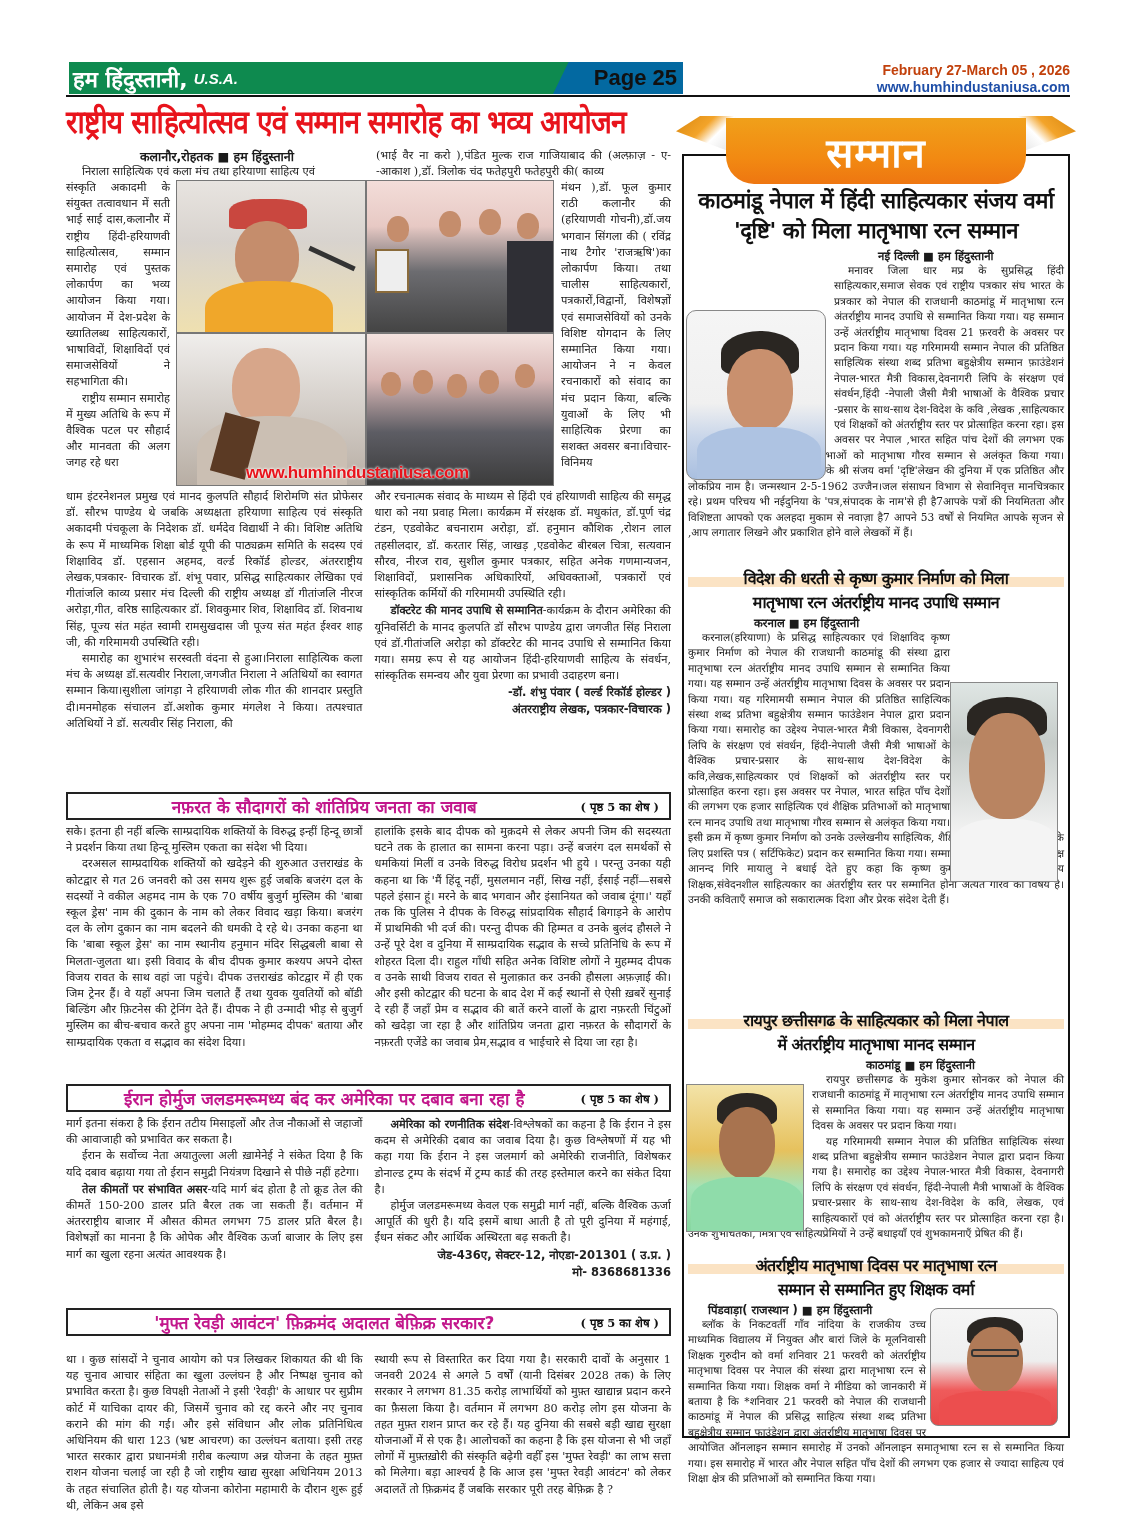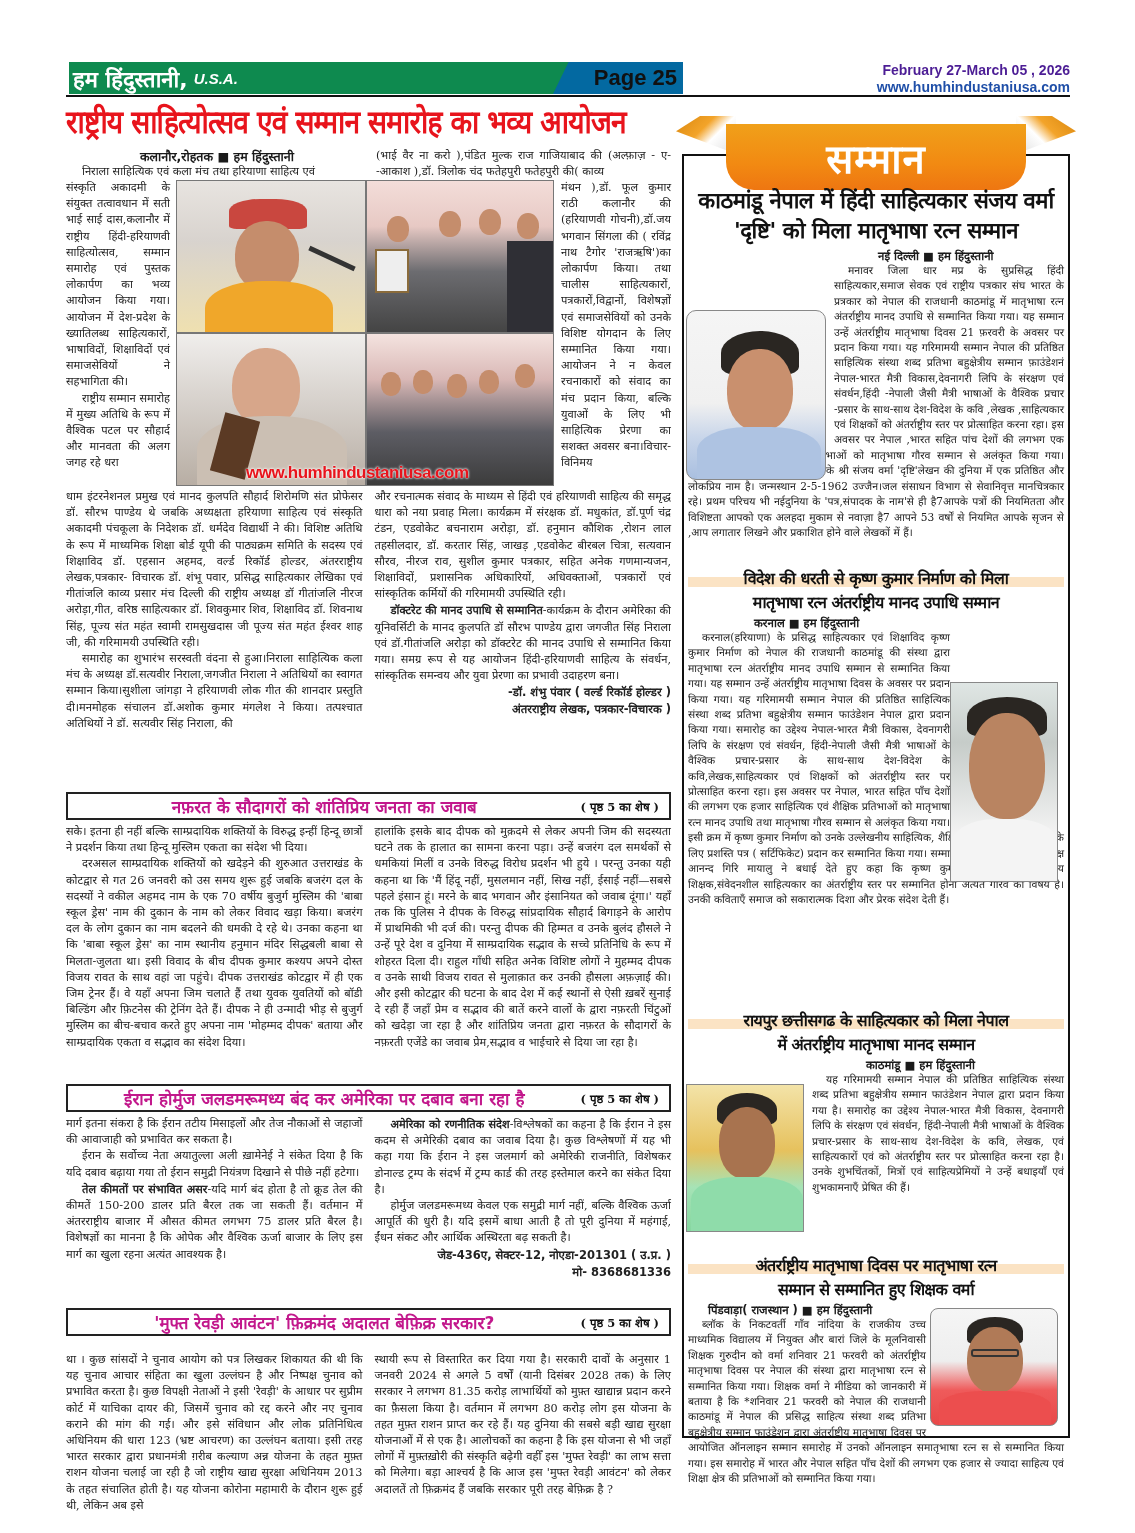--- a/index.html
+++ b/index.html
@@ -8,21 +8,21 @@
   .page { position: absolute; left: 66px; top: 62px; width: 1004px; }
 
   
   .masthead { position: relative; height: 34px; }
   .mast-green { position: absolute; left: 3px; top: 0; width: 505px; height: 32px; background: #0e8a4f; color: #fff; display:flex; align-items:center; padding-left: 4px; clip-path: polygon(0 0, 100% 0, 96% 100%, 0 100%); }
   .mast-title { font-family: "DejaVu Sans", sans-serif; font-weight: bold; font-size: 22px; letter-spacing: 0px; }
   .mast-usa { font-family: "Liberation Sans", sans-serif; font-style: italic; font-weight: bold; font-size: 15px; margin-left: 6px; }
   .mast-page { position: absolute; left: 487px; top: 0; width: 130px; height: 32px; background: #0369a1; clip-path: polygon(12% 0, 100% 0, 100% 100%, 0 100%); display:flex; align-items:center; justify-content:flex-end; padding-right: 6px; }
   .mast-page span { font-family: "Liberation Sans", sans-serif; font-weight: bold; font-size: 22px; color: #111; }
   .mast-date { position: absolute; right: 0; top: 0; text-align: right; font-family: "Liberation Sans", sans-serif; font-weight: bold; }
-  .mast-date .d { color: #4c1d95; font-size: 14px; line-height: 17px; }
+  .mast-date .d { color: #c2410c; font-size: 14px; line-height: 17px; }
   .mast-date .w { color: #1f4fa8; font-size: 14px; line-height: 16px; }
   .mast-rule { position: absolute; left: 0; top: 33px; width: 1004px; height: 2px; background: #111; }
 
   
   .left { position: absolute; left: 0; top: 40px; width: 605px; }
   .main-headline { color: #e8141c; font-weight: bold; font-size: 32px; line-height: 40px; letter-spacing: -1px; white-space: nowrap; font-family: "DejaVu Sans", sans-serif; transform: scaleX(0.88); transform-origin: left; }
   .dateline { font-weight: bold; font-size: 12.5px; text-align:center; }
   .body-txt { font-family: "DejaVu Serif", serif; font-size: 11.2px; line-height: 16.2px; text-align: justify; color: #222; }
   .body-txt p { text-indent: 16px; }
   .body-txt b { font-weight: bold; }
@@ -45,21 +45,21 @@
   .boxhead .t { color: #c2188c; font-weight: bold; font-size: 17px; flex: 1; text-align:center; }
   .boxhead .c { font-family: "DejaVu Serif", serif; font-size: 11.5px; font-weight: bold; color: #111; }
 
   .sec2 { position: absolute; left: 0; top: 668px; width: 605px; }
   .sec3 { position: absolute; left: 0; top: 958px; width: 605px; }
   .sec4 { position: absolute; left: 0; top: 1182px; width: 605px; }
 
   
   .right { position: absolute; left: 616px; top: 52px; width: 388px; height: 1324px; }
   .ribbon { position: absolute; left: -6px; top: 0; width: 400px; height: 72px; }
-  .ribbon-body { position:absolute; left: 50px; top: 10px; width: 300px; height: 66px; background: linear-gradient(180deg,#f0a01a 0%,#f28a12 60%,#ee7611 100%); border-radius: 0 0 28px 28px; display:flex; align-items:center; justify-content:center; }
+  .ribbon-body { position:absolute; left: 50px; top: 4px; width: 300px; height: 66px; background: linear-gradient(180deg,#f0a01a 0%,#f28a12 60%,#ee7611 100%); border-radius: 0 0 28px 28px; display:flex; align-items:center; justify-content:center; }
   .ribbon-body span { color: #fff; font-weight: bold; font-size: 40px; letter-spacing: 1px; }
   .ribbon-curl-l { position:absolute; left: 0; top: 2px; width: 60px; height: 38px; background: linear-gradient(135deg,#d9860d 0%,#f3a42a 40%,#ffffff 60%, #ddd 100%); clip-path: polygon(0 40%, 40% 0, 100% 0, 100% 100%); }
   .ribbon-curl-r { position:absolute; right: 0; top: 2px; width: 60px; height: 38px; background: linear-gradient(225deg,#d9860d 0%,#f3a42a 40%,#ffffff 60%, #ddd 100%); clip-path: polygon(0 0, 60% 0, 100% 40%, 0 100%); }
   .rbox { position: absolute; left: 0; top: 40px; width: 388px; height: 1284px; border: 2px solid #111; }
   .rin { position: absolute; left: 6px; width: 376px; }
   .r-head { font-weight: bold; color: #111; text-align: center; letter-spacing: -0.5px; }
   .r-head.big { font-size: 22px; line-height: 30px; }
   .r-head.mid { font-size: 16px; line-height: 24px; }
   .hl { background: linear-gradient(180deg, transparent 40%, #fbe3c4 40%, #fbe3c4 85%, transparent 85%); }
   .r-dl { font-weight: bold; font-size: 11.5px; }
@@ -259,20 +259,21 @@
     </div>
 
     <div class="rin" style="top:895px;">
       <div class="r-head mid">
         <div class="hl">रायपुर छत्तीसगढ के साहित्यकार को मिला नेपाल</div>
         <div>में अंतर्राष्ट्रीय मातृभाषा मानद सम्मान</div>
       </div>
       <div class="r-dl" style="padding-left:178px;">काठमांडू ■ हम हिंदुस्तानी</div>
       <div class="rtxt">
         <div style="float:left;width:120px;height:150px;margin:0 6px 0 -2px;"></div>
+        <p>रायपुर छत्तीसगढ के मुकेश कुमार सोनकर को नेपाल की राजधानी काठमांडू में मातृभाषा रत्न अंतर्राष्ट्रीय मानद उपाधि सम्मान से सम्मानित किया गया। यह सम्मान उन्हें अंतर्राष्ट्रीय मातृभाषा दिवस के अवसर पर प्रदान किया गया।</p>
         <p>यह गरिमामयी सम्मान नेपाल की प्रतिष्ठित साहित्यिक संस्था शब्द प्रतिभा बहुक्षेत्रीय सम्मान फाउंडेशन नेपाल द्वारा प्रदान किया गया है। समारोह का उद्देश्य नेपाल-भारत मैत्री विकास, देवनागरी लिपि के संरक्षण एवं संवर्धन, हिंदी-नेपाली मैत्री भाषाओं के वैश्विक प्रचार-प्रसार के साथ-साथ देश-विदेश के कवि, लेखक, एवं साहित्यकारों एवं को अंतर्राष्ट्रीय स्तर पर प्रोत्साहित करना रहा है। उनके शुभचिंतकों, मित्रों एवं साहित्यप्रेमियों ने उन्हें बधाइयाँ एवं शुभकामनाएँ प्रेषित की हैं।</p>
       </div>
     </div>
     <div class="portrait r3-photo" style="top:970px;">
       <div class="hair" style="left:30px;top:8px;width:60px;height:32px;"></div>
       <div class="face" style="left:32px;top:22px;width:56px;height:72px;background:#a8734f;"></div>
       <div style="position:absolute;left:4px;top:92px;width:112px;height:56px;background:#8fdcaa;border-radius:40% 40% 0 0;"></div>
     </div>
 
     <div class="rin" style="top:1140px;">

